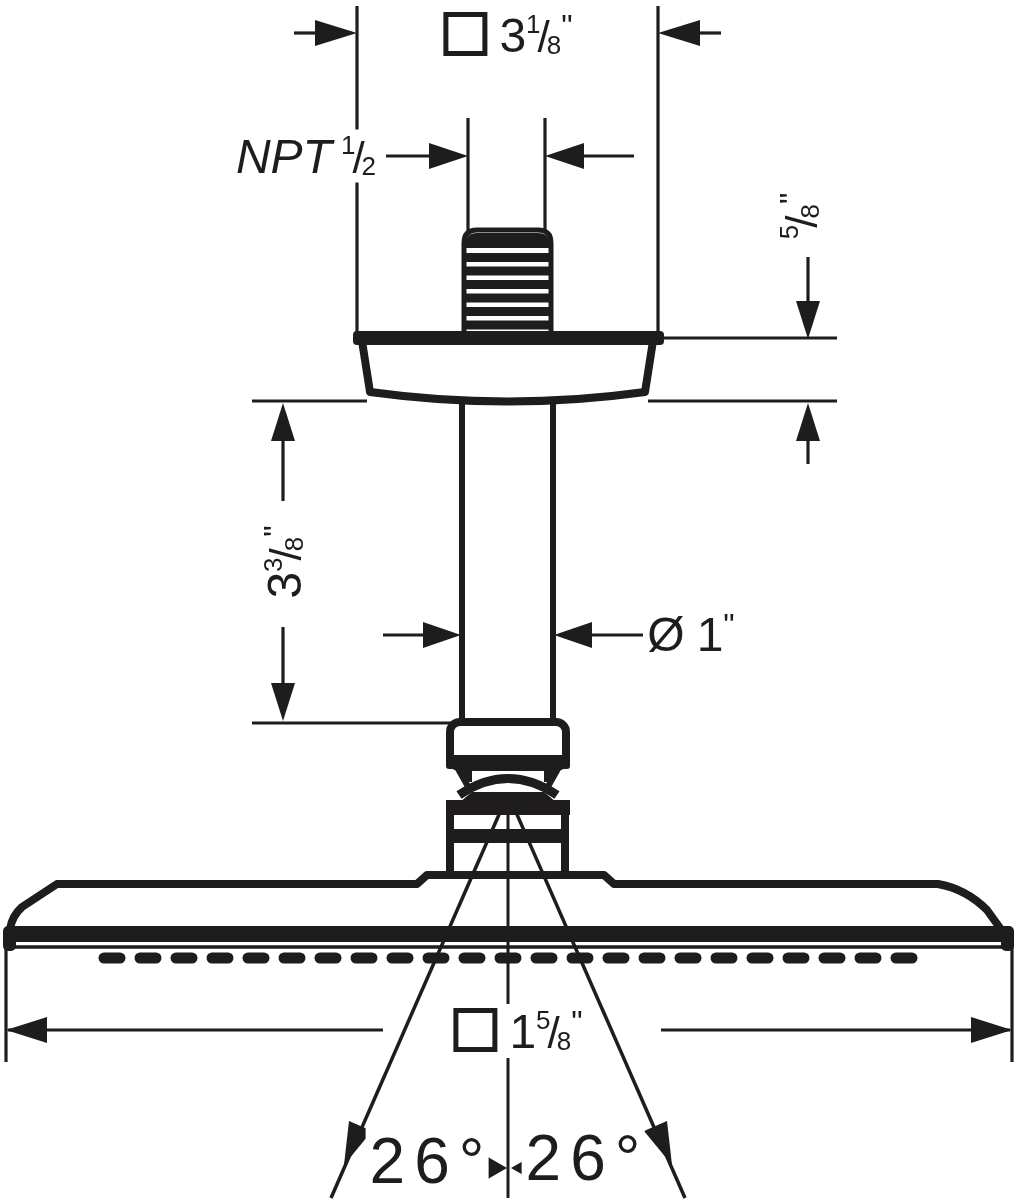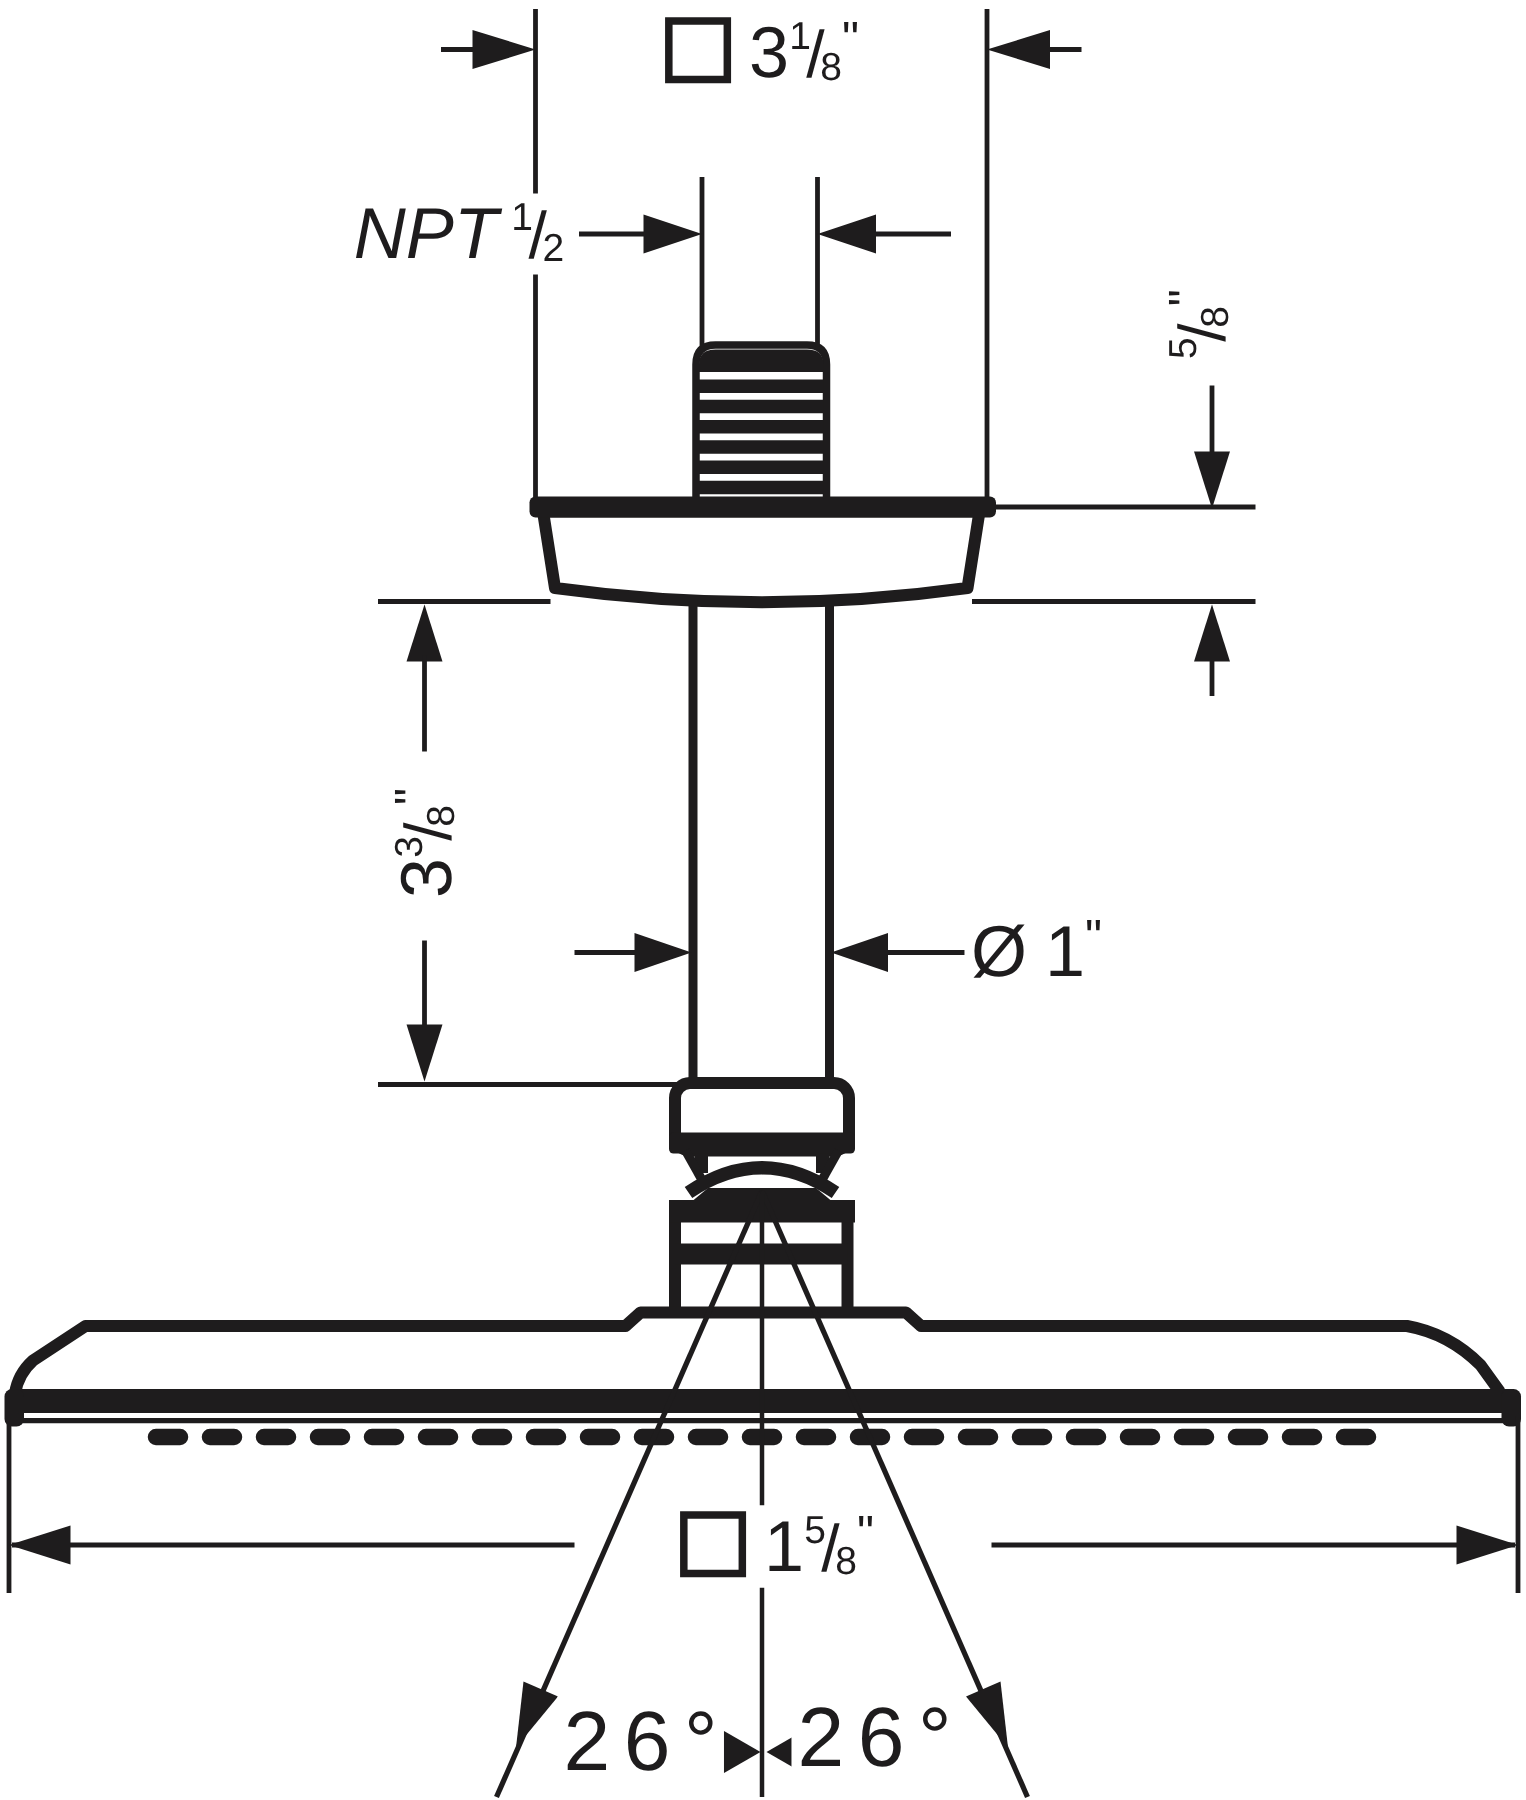--- a/index.html
+++ b/index.html
@@ -11,21 +11,21 @@
   .dim-label.v{transform:translate(-50%,-50%) rotate(-90deg);}
   .sq{display:inline-block;width:34px;height:34px;border:5px solid #1e1c1d;
       margin-right:12px;vertical-align:-4px;background:#fff;}
   .frac{white-space:nowrap;}
   .fn{font-size:26px;vertical-align:19px;}
   .fs{font-size:44px;vertical-align:0;margin:0 -3px;}
   .fd{font-size:26px;vertical-align:-2px;}
   .unit{font-size:32px;vertical-align:15px;letter-spacing:-2px;}
   .txt{margin-right:9px;font-style:italic;}
   .sym{margin-right:12px;}
-  .angle{font-size:56px;letter-spacing:9px;}
+  .angle{font-size:64px;letter-spacing:9px;}
   .angle .deg{letter-spacing:0;}
 </style>
 </head>
 <body>
 
 <div id="stage">
 
 <svg width="1017" height="1200" viewBox="0 0 1017 1200">
   <g fill="none" stroke="#1e1c1d" stroke-width="3.2">
 

